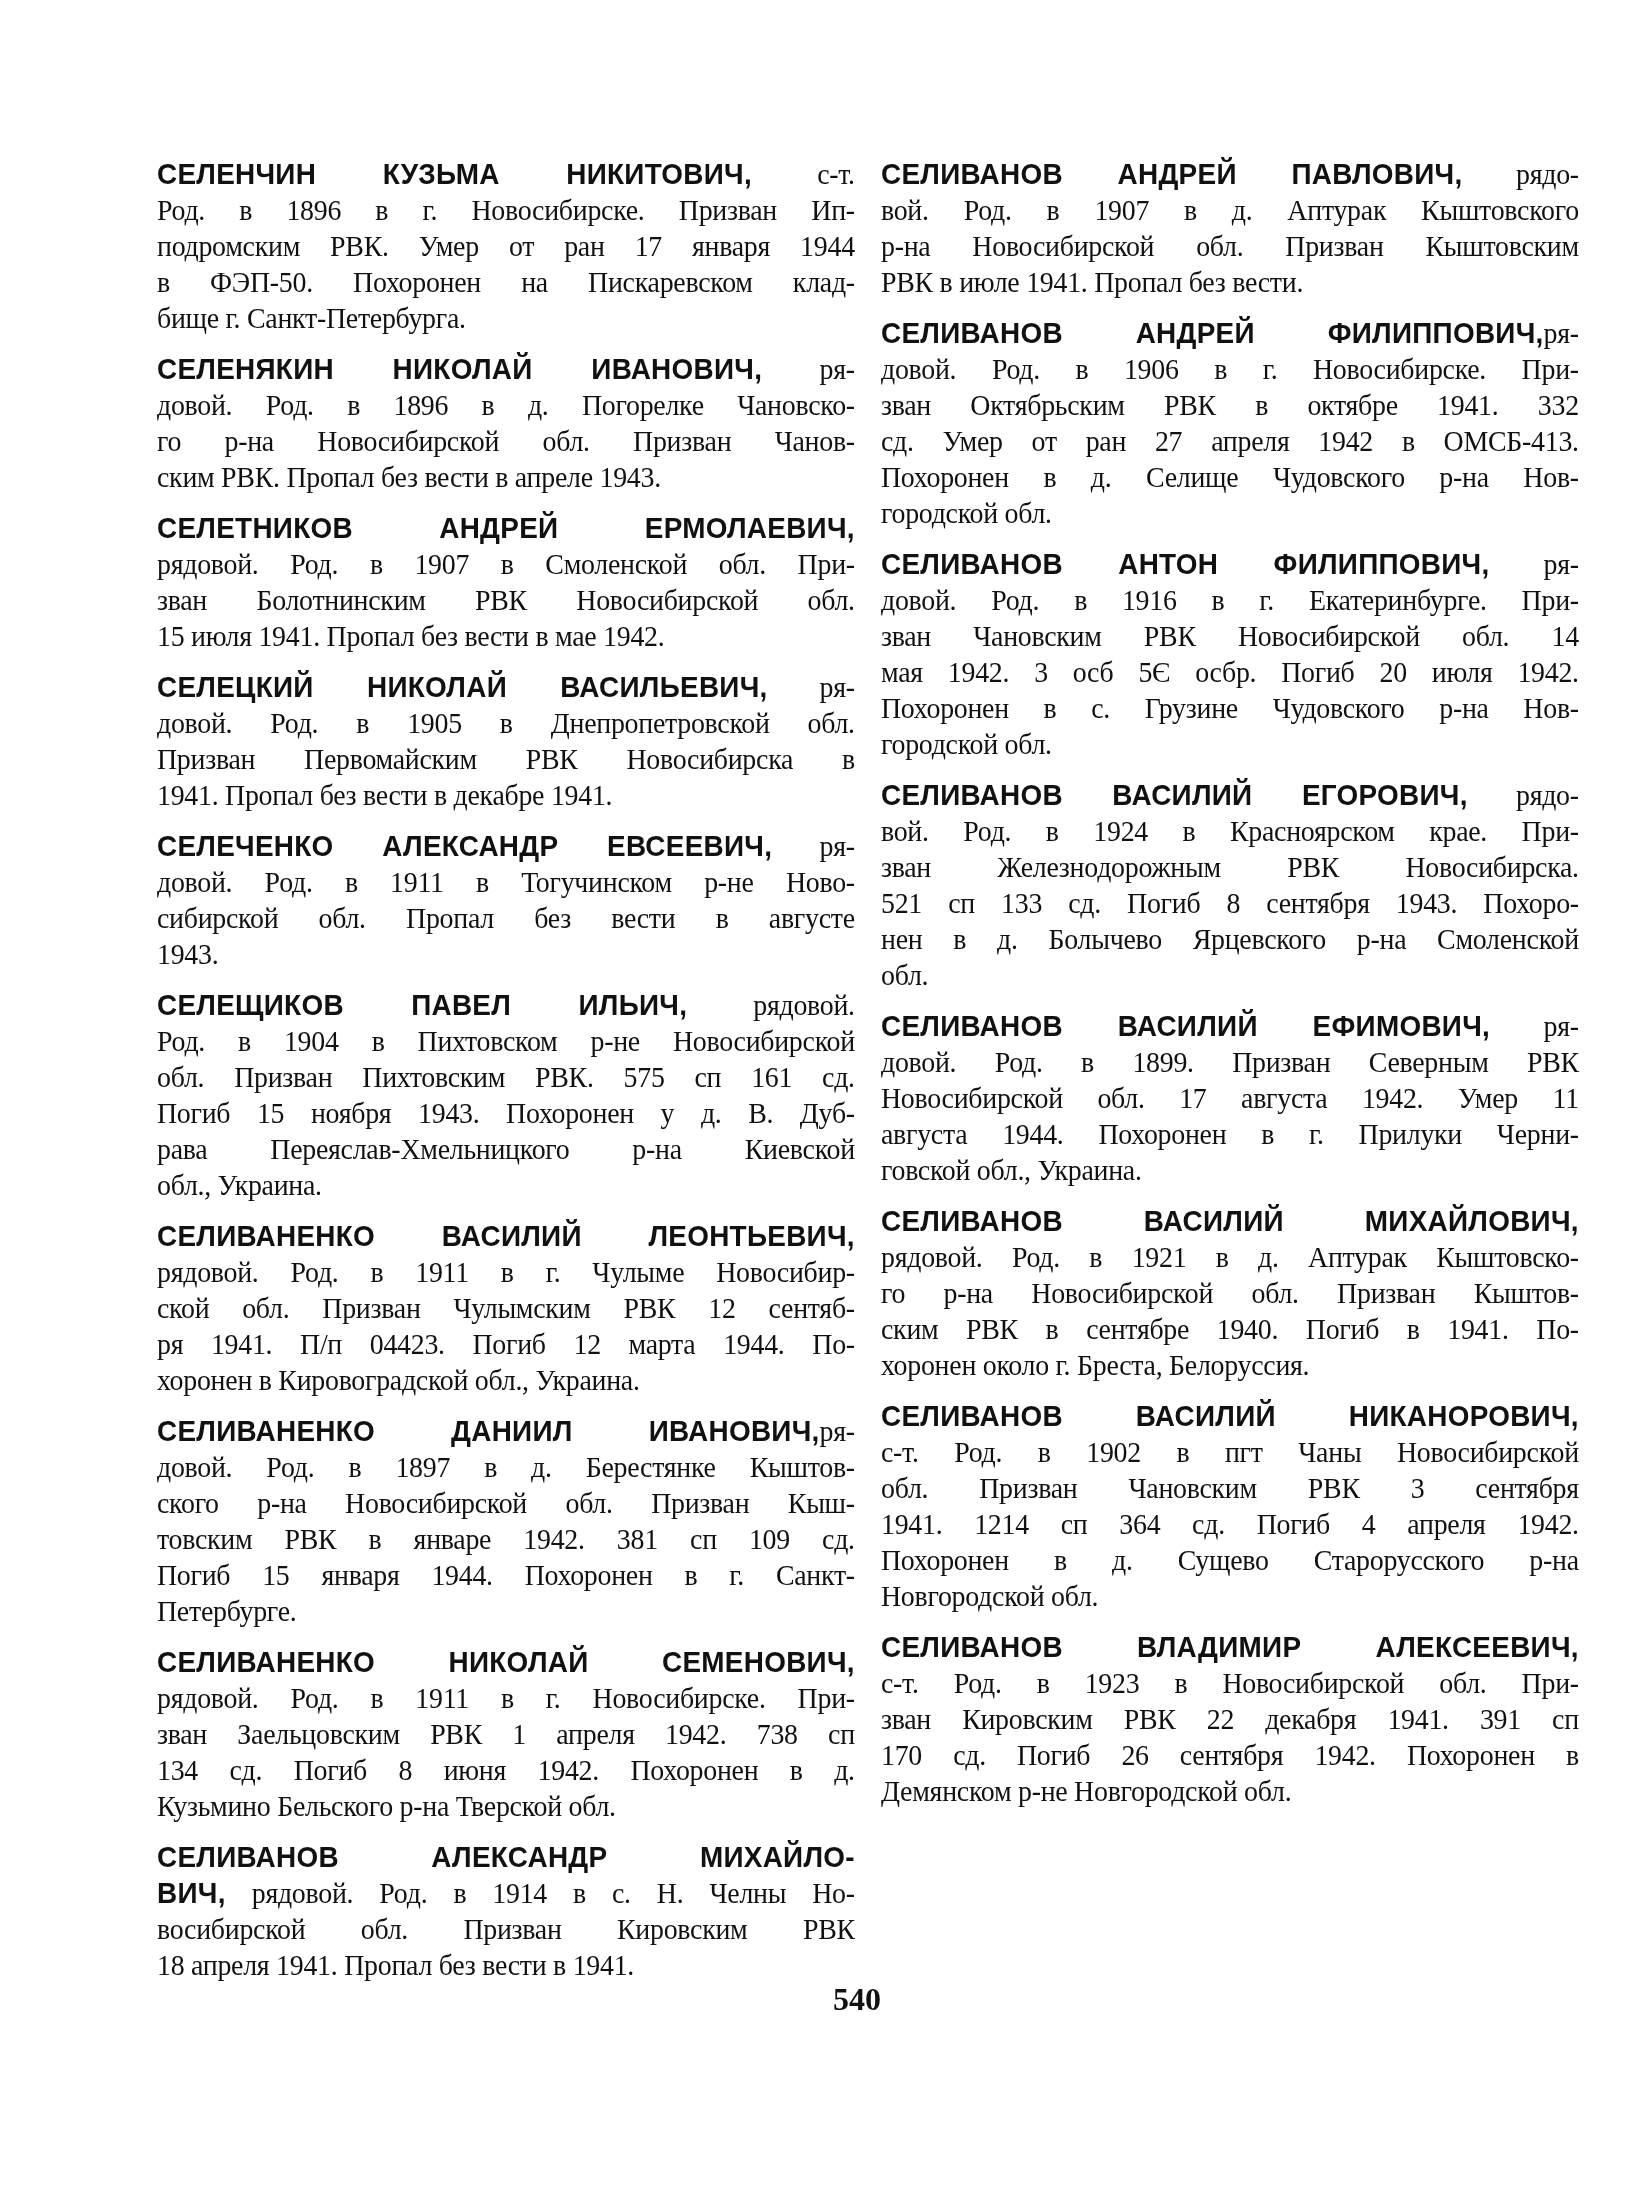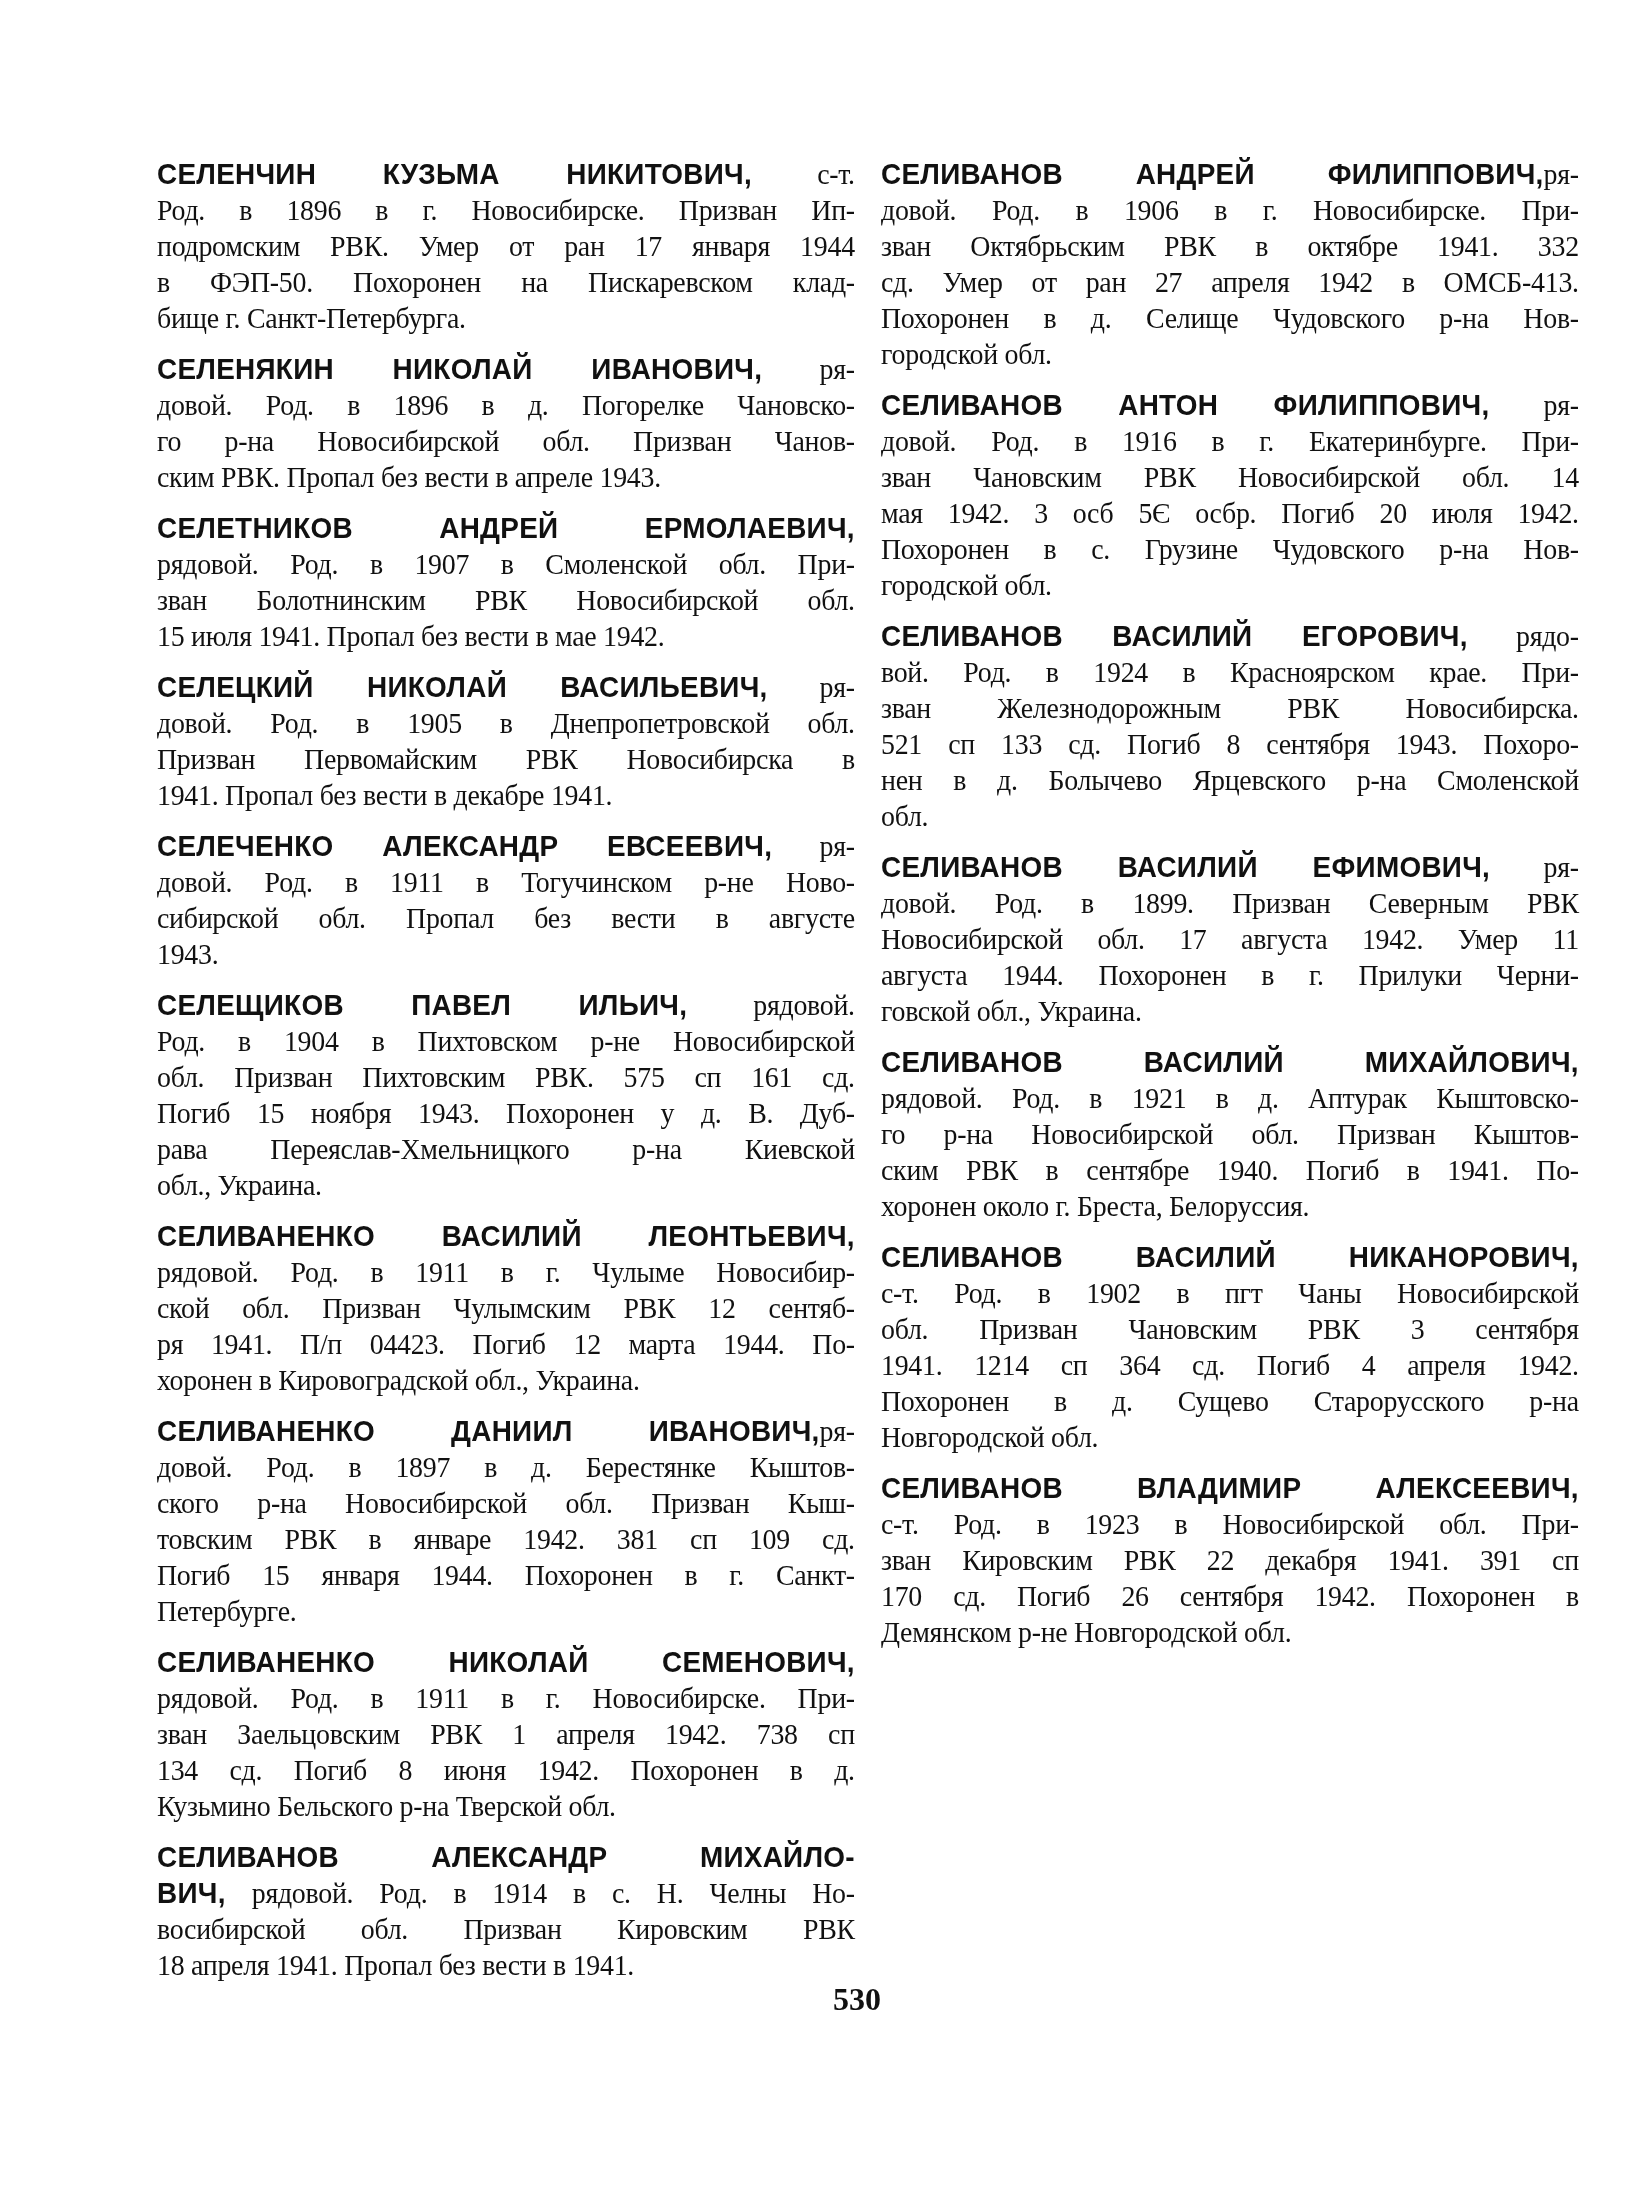--- a/index.html
+++ b/index.html
@@ -107,20 +107,26 @@
       </div>
       <div class="entry">
         <span class="line"><span class="name">СЕЛИВАНОВ   АЛЕКСАНДР   МИХАЙЛО-</span><span></span></span>
         <span class="line"><span class="name">ВИЧ,</span><span> рядовой. Род. в 1914 в с. Н. Челны Но-</span></span>
         <span class="line">восибирской обл. Призван Кировским РВК</span>
         <span class="line last">18 апреля 1941. Пропал без вести в 1941.</span>
       </div>
     </div>
   <div class="column col-right" id="col-right">
       <div class="entry">
+        <span class="line"><span class="name">СЕЛИВАНОВ АНДРЕЙ ПАВЛОВИЧ,</span><span>  рядо-</span></span>
+        <span class="line">вой. Род. в 1907 в д. Аптурак Кыштовского</span>
+        <span class="line">р-на Новосибирской обл. Призван Кыштовским</span>
+        <span class="line last">РВК в июле 1941. Пропал без вести.</span>
+      </div>
+      <div class="entry">
         <span class="line"><span class="name">СЕЛИВАНОВ АНДРЕЙ ФИЛИППОВИЧ,</span><span>ря-</span></span>
         <span class="line">довой. Род. в 1906 в г. Новосибирске. При-</span>
         <span class="line">зван Октябрьским РВК в октябре 1941. 332</span>
         <span class="line">сд. Умер от ран 27 апреля 1942 в ОМСБ-413.</span>
         <span class="line">Похоронен в д. Селище Чудовского р-на Нов-</span>
         <span class="line last">городской обл.</span>
       </div>
       <div class="entry">
         <span class="line"><span class="name">СЕЛИВАНОВ  АНТОН  ФИЛИППОВИЧ,</span><span> ря-</span></span>
         <span class="line">довой. Род. в 1916 в г. Екатеринбурге. При-</span>
@@ -160,15 +166,15 @@
         <span class="line last">Новгородской обл.</span>
       </div>
       <div class="entry">
         <span class="line"><span class="name">СЕЛИВАНОВ ВЛАДИМИР  АЛЕКСЕЕВИЧ,</span><span></span></span>
         <span class="line">с-т. Род. в 1923 в Новосибирской обл. При-</span>
         <span class="line">зван Кировским РВК 22 декабря 1941. 391 сп</span>
         <span class="line">170 сд. Погиб 26 сентября 1942. Похоронен в</span>
         <span class="line last">Демянском р-не Новгородской обл.</span>
       </div>
     </div>
-  <div class="page-number">530</div>
+  <div class="page-number">540</div>
 </div>
 
 
 </body></html>

